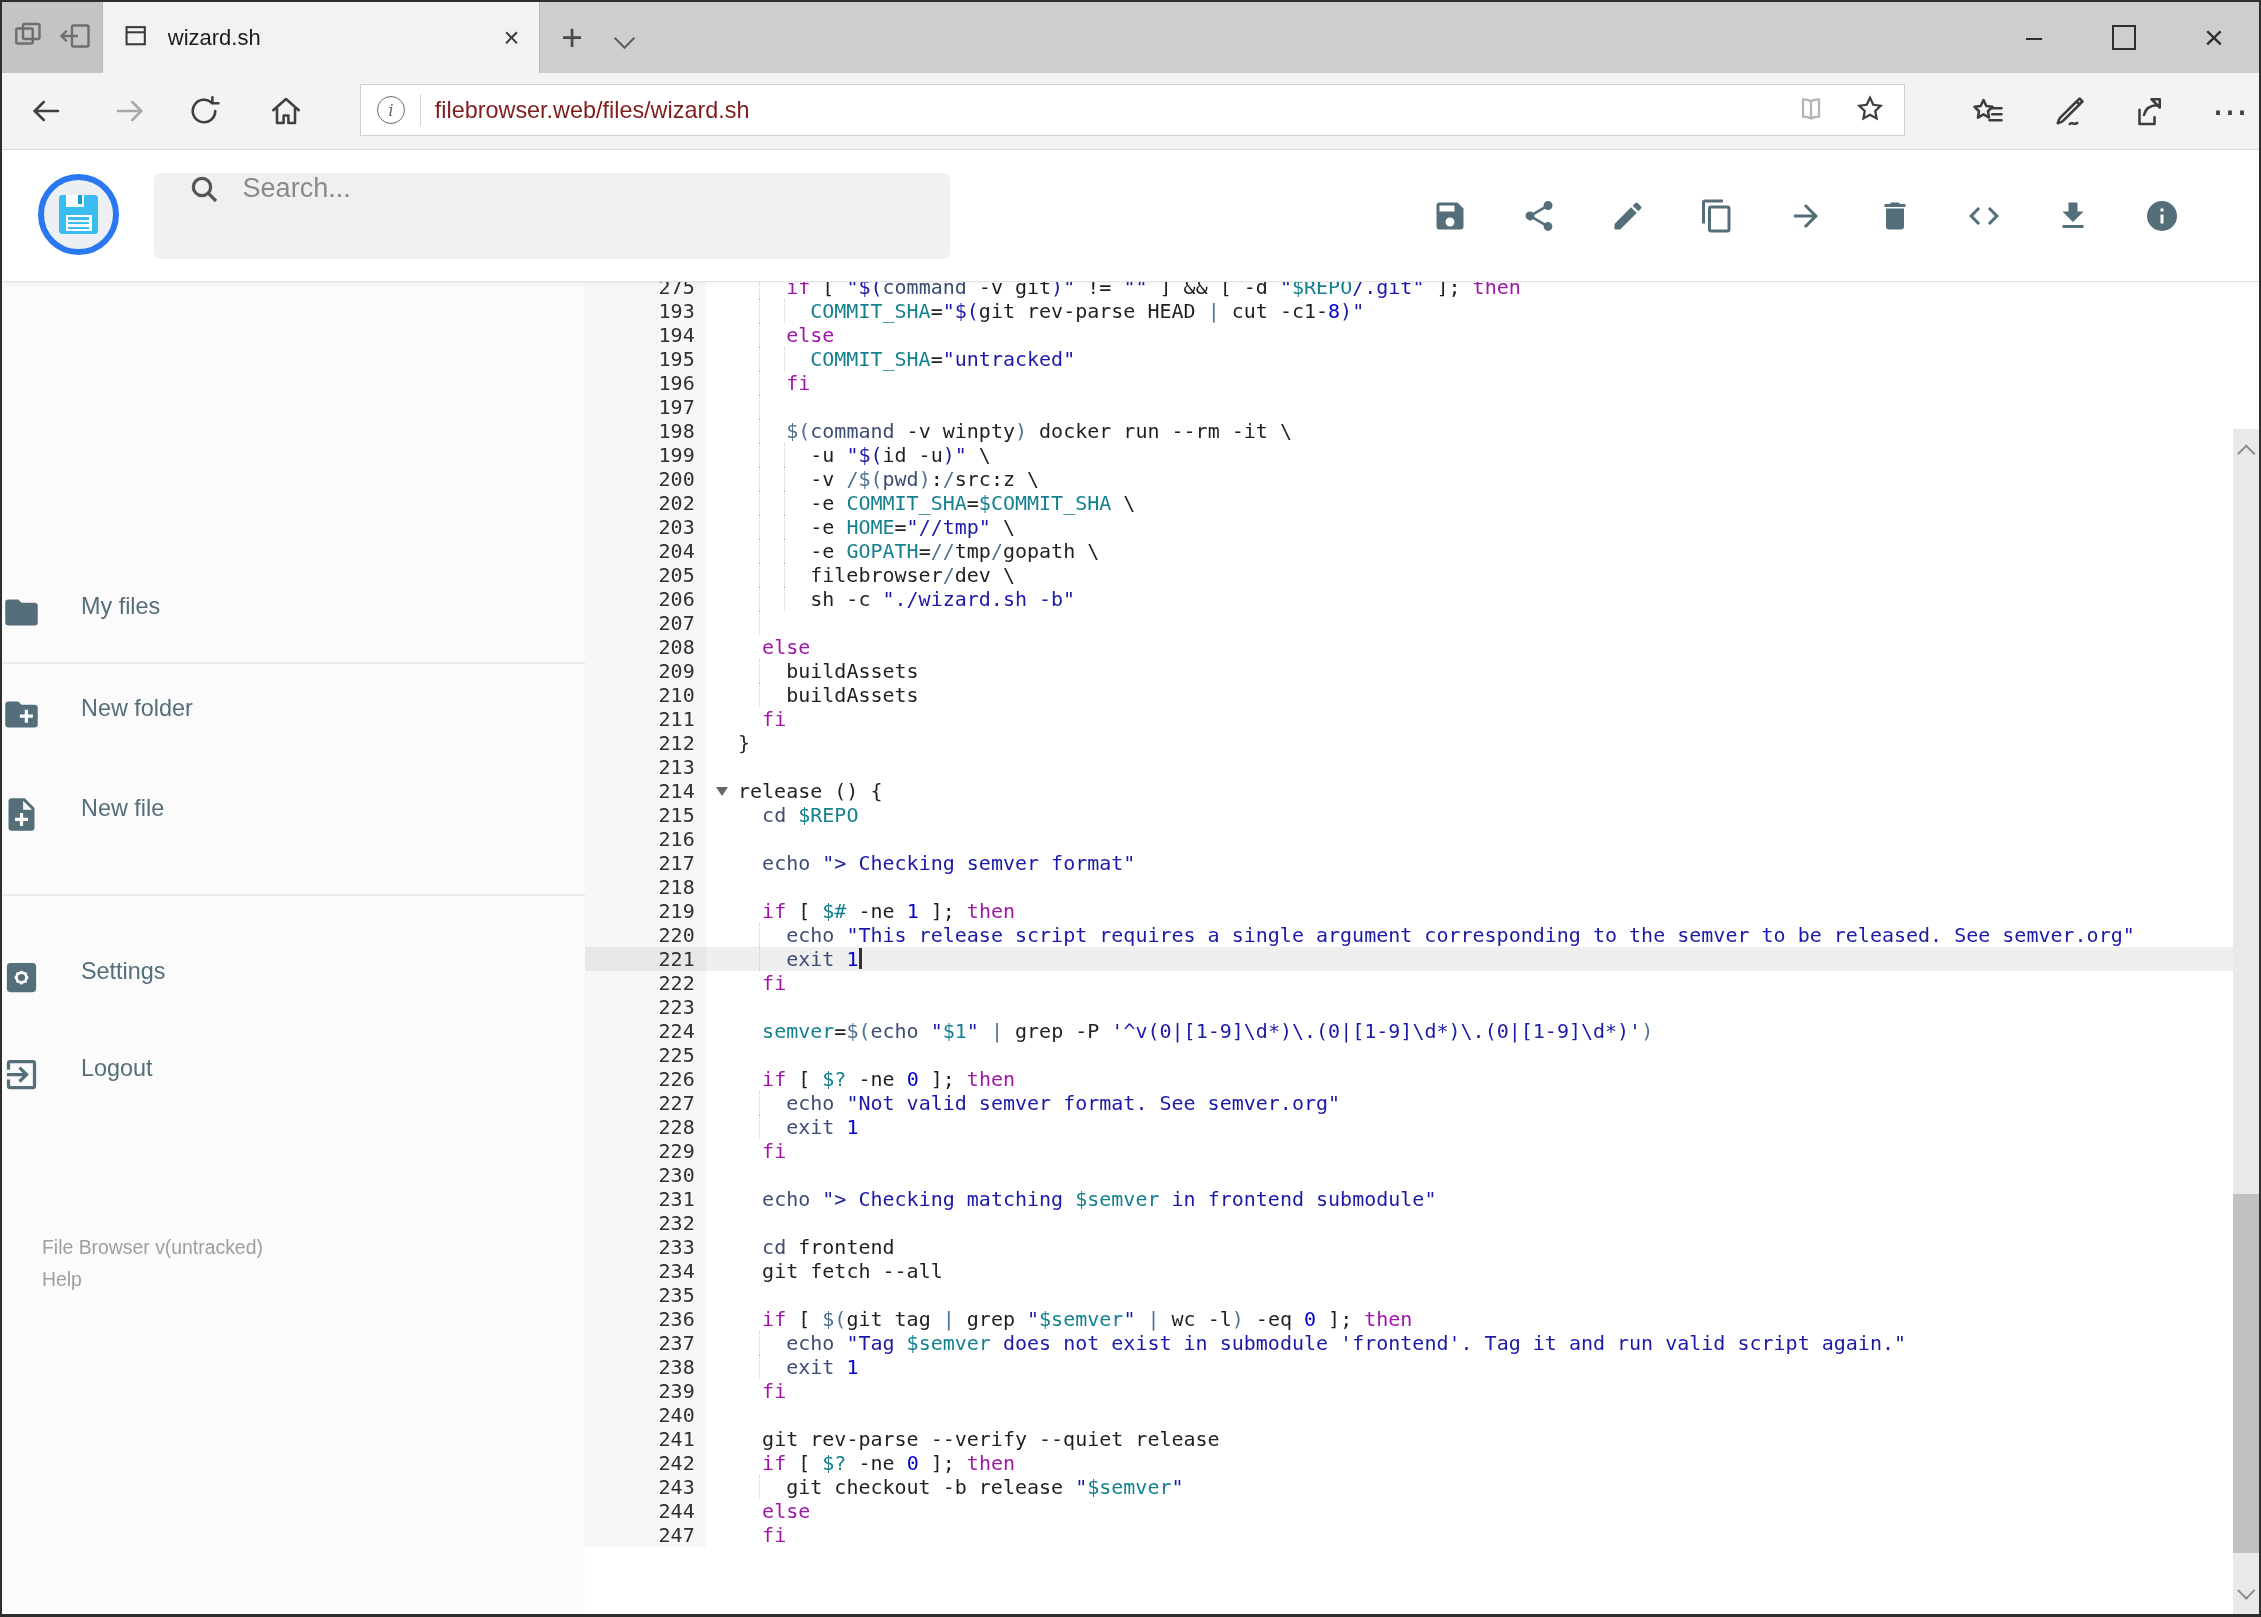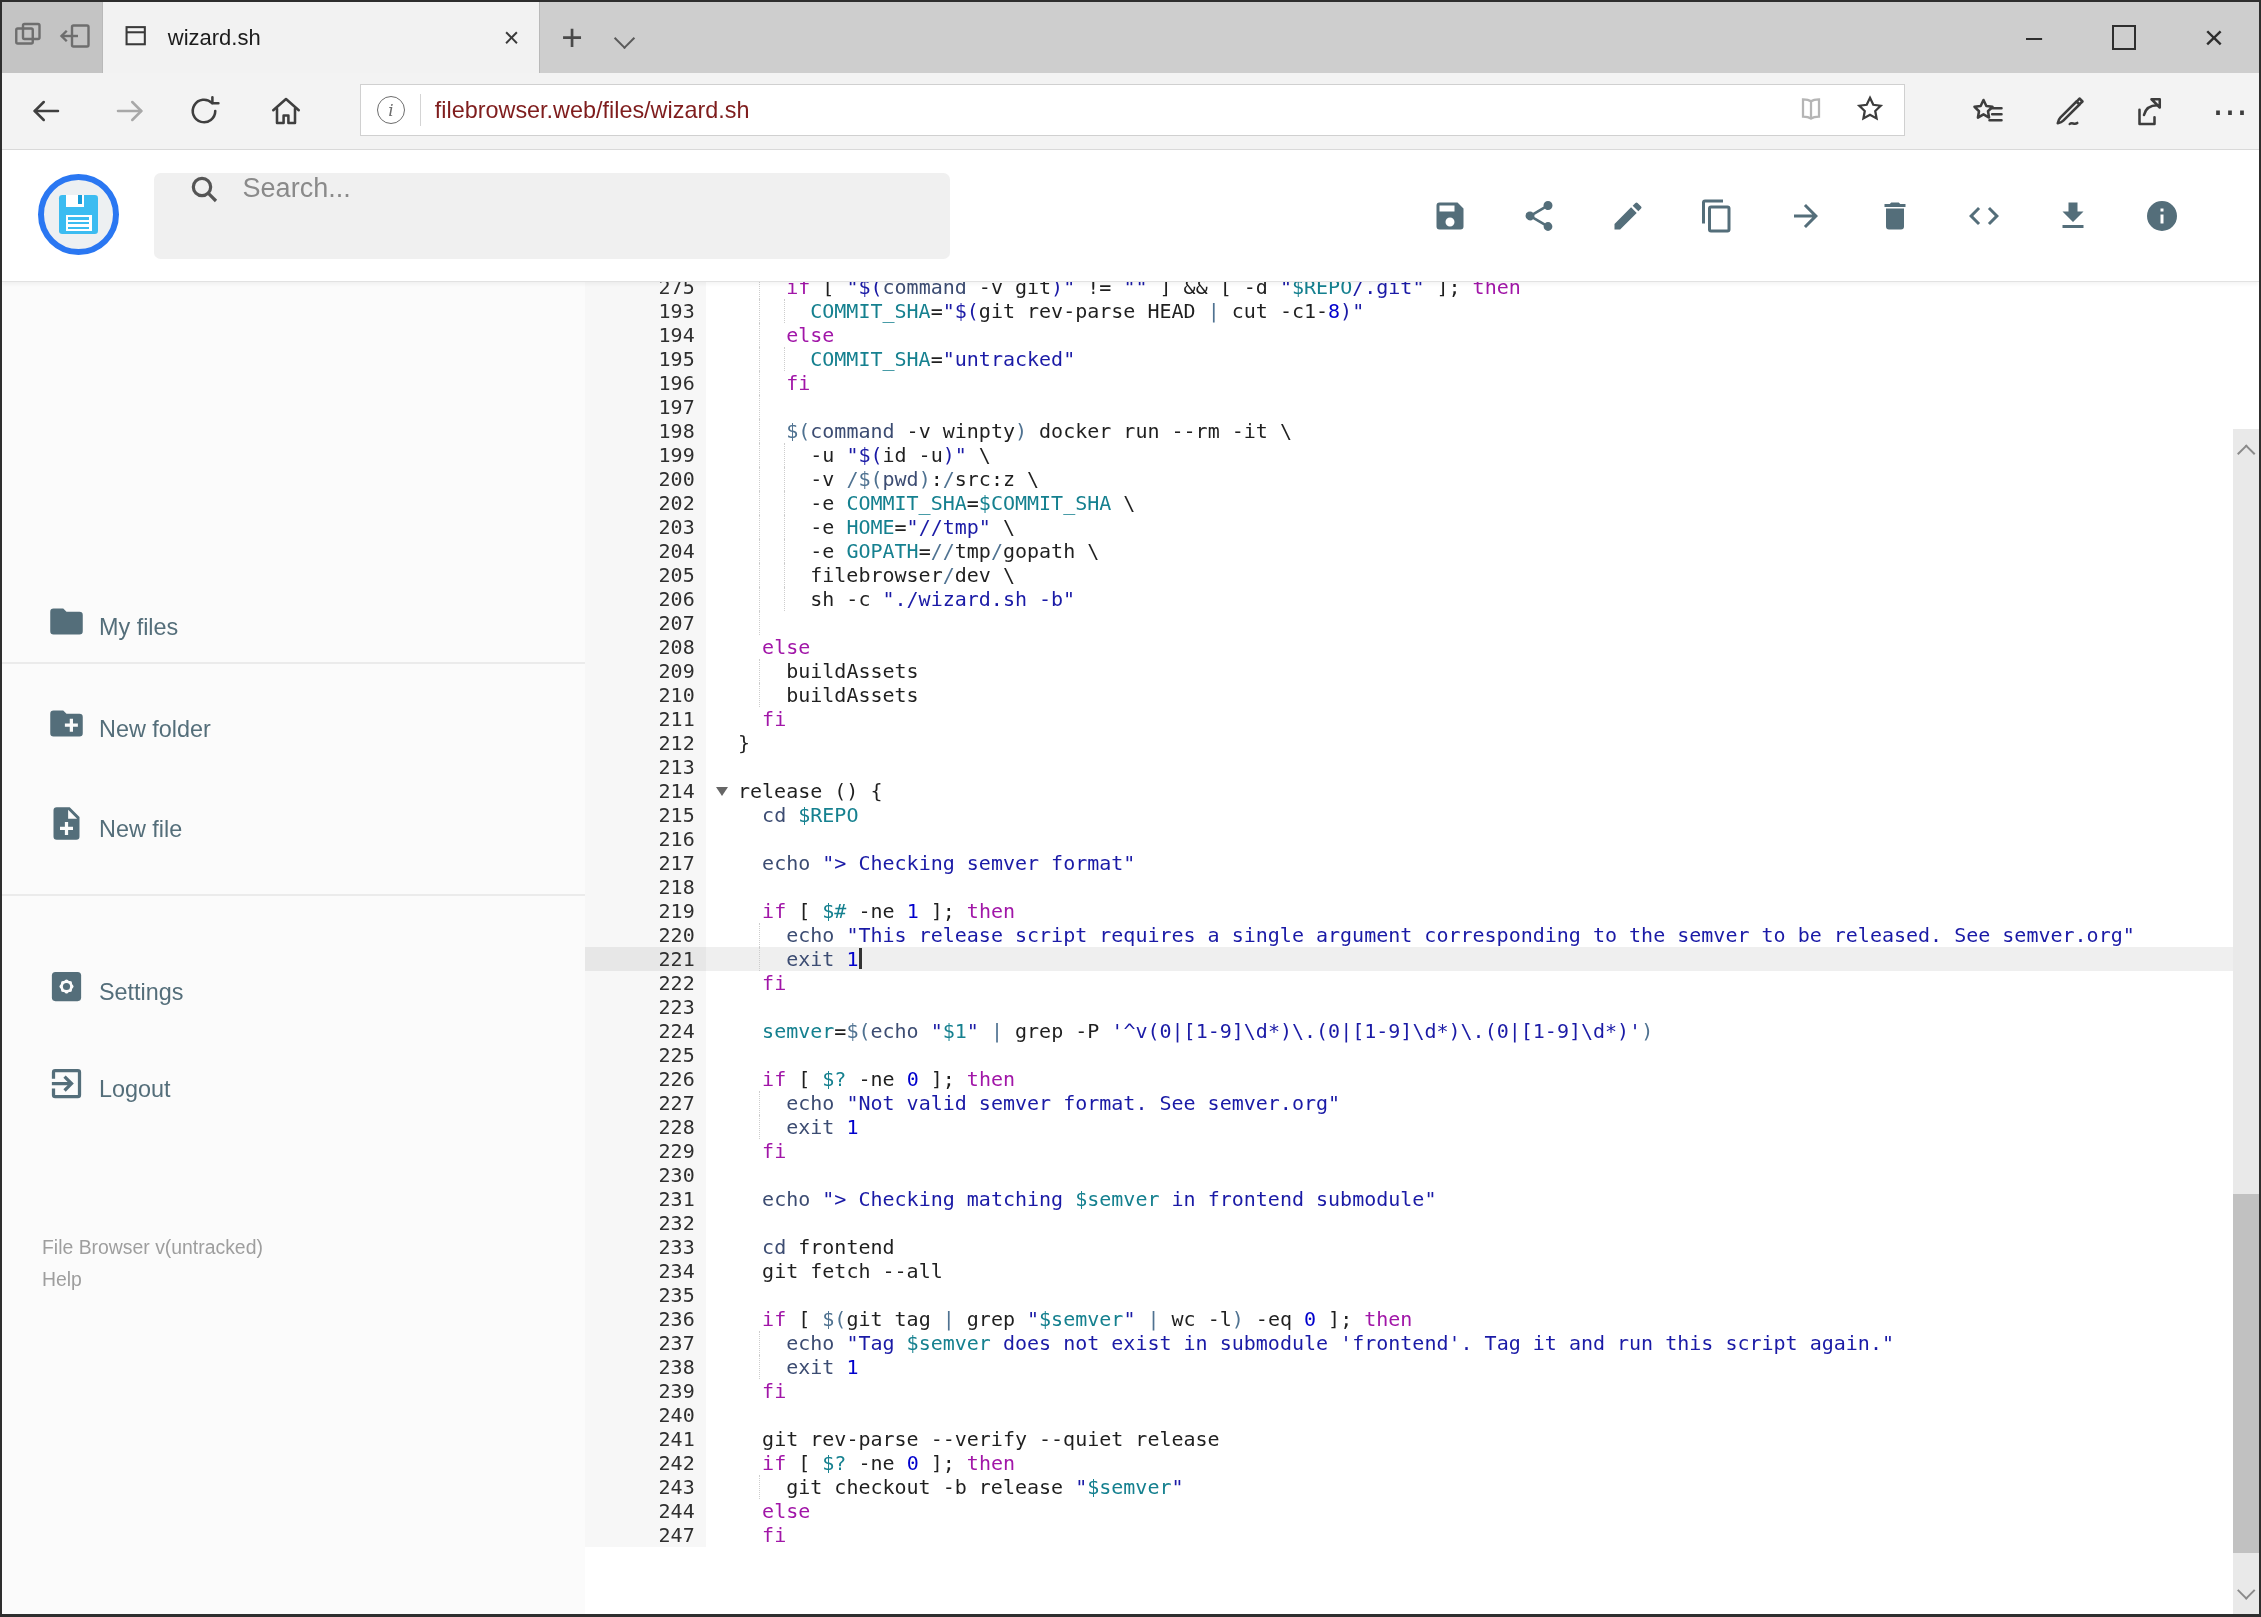--- a/index.html
+++ b/index.html
@@ -62,22 +62,22 @@
     border-radius:6.5px;display:flex;align-items:flex-start;padding-left:34px;box-sizing:border-box;gap:22.6px;}
   .searchbox svg{width:32px;height:32px;fill:none;stroke:#555;stroke-width:2.4;}
   .search-ph{font-size:27px;color:#8a8a8a;}
   .header-actions{position:absolute;right:79px;top:0;height:131px;display:flex;align-items:center;gap:52px;}
   .header-actions .act{width:37px;height:37px;display:flex;align-items:center;justify-content:center;}
   .header-actions svg{width:36px;height:36px;fill:var(--icon);}
 
   
   .main{flex:1;display:flex;overflow:hidden;position:relative;}
   .sidebar{width:583px;flex:none;background:#fbfbfb;position:relative;}
-  .side-item{position:absolute;left:0;height:48px;width:100%;display:flex;align-items:flex-end;padding-left:45px;
-    box-sizing:border-box;gap:13px;cursor:pointer;}
+  .side-item{position:absolute;left:0;height:48px;width:100%;display:flex;align-items:flex-start;
+    box-sizing:border-box;gap:40px;cursor:pointer;}
   .side-item svg{width:39px;height:39px;fill:var(--icon);flex:none;}
   .side-label{font-size:23.4px;color:var(--icon);}
   .divider{position:absolute;left:0;width:100%;height:1.6px;background:#ebebeb;}
   .side-footer{position:absolute;left:40px;top:949px;font-size:19.4px;color:#9e9e9e;line-height:32px;}
 
   
   .editor{flex:1;background:#fff;overflow:hidden;position:relative;}
   .lines{margin-top:-7.3px;}
   .row{display:flex;height:24px;font-family:"DejaVu Sans Mono",monospace;font-size:20px;line-height:24px;}
   .gut{width:121px;flex:none;background:#f7f7f7;color:#2f2f2f;text-align:right;
@@ -499,21 +499,21 @@
           <div class="row">
             <span class="gut">235</span>
             <span class="code"></span>
           </div>
           <div class="row">
             <span class="gut">236</span>
             <span class="code">  <span class="tk-k">if</span><span class="tk-p"> [ </span><span class="tk-o">$(</span><span class="tk-p">git tag </span><span class="tk-o">|</span><span class="tk-p"> grep </span><span class="tk-s">"</span><span class="tk-v">$semver</span><span class="tk-s">"</span><span class="tk-p"> </span><span class="tk-o">|</span><span class="tk-p"> wc -l</span><span class="tk-o">)</span><span class="tk-p"> -eq </span><span class="tk-n">0</span><span class="tk-p"> ]; </span><span class="tk-k">then</span></span>
           </div>
           <div class="row">
             <span class="gut">237</span>
-            <span class="code"><i class="guide" style="left: 53px;"></i>    <span class="tk-b">echo</span><span class="tk-p"> </span><span class="tk-s">"Tag </span><span class="tk-v">$semver</span><span class="tk-s"> does not exist in submodule 'frontend'. Tag it and run this script again."</span></span>
+            <span class="code"><i class="guide" style="left: 53px;"></i>    <span class="tk-b">echo</span><span class="tk-p"> </span><span class="tk-s">"Tag </span><span class="tk-v">$semver</span><span class="tk-s"> does not exist in submodule 'frontend'. Tag it and run valid script again."</span></span>
           </div>
           <div class="row">
             <span class="gut">238</span>
             <span class="code"><i class="guide" style="left: 53px;"></i>    <span class="tk-b">exit</span><span class="tk-p"> </span><span class="tk-n">1</span></span>
           </div>
           <div class="row">
             <span class="gut">239</span>
             <span class="code">  <span class="tk-k">fi</span></span>
           </div>
           <div class="row">

